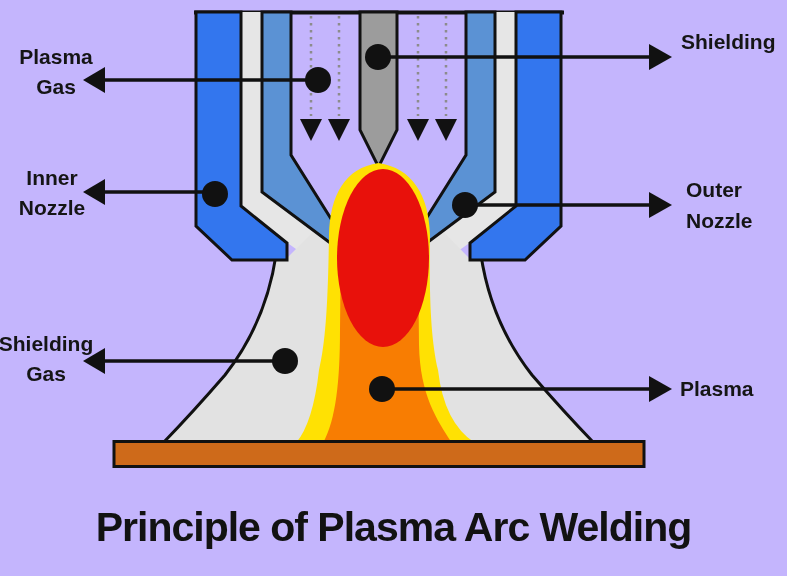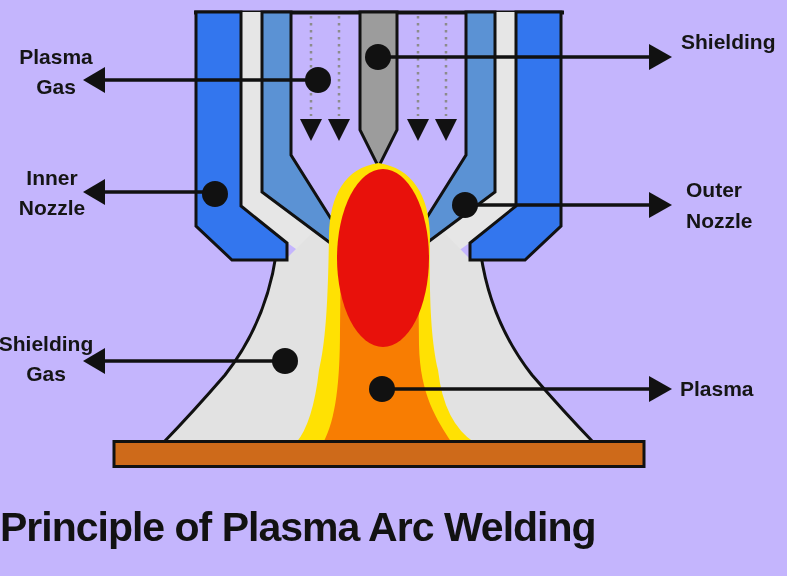--- a/index.html
+++ b/index.html
@@ -7,21 +7,21 @@
     position:relative;width:787px;height:576px;background:#c4b5fd;overflow:hidden;
     font-family:"Liberation Sans", sans-serif;
   }
   .diagram-svg{position:absolute;left:0;top:0;}
   .lbl{
     position:absolute;color:#151515;font-weight:bold;font-size:21px;line-height:30px;
     white-space:nowrap;
   }
   .lbl.center{text-align:center;}
   .title{
-    position:absolute;left:0;top:504px;width:100%;
+    position:absolute;left:0;top:504px;width:100%;text-align:center;
     color:#121212;font-weight:bold;font-size:41px;letter-spacing:-1px;
   }
 </style>
 </head>
 <body>
 
 <div class="stage">
 
   <svg class="diagram-svg" width="787" height="576" viewBox="0 0 787 576">
 

